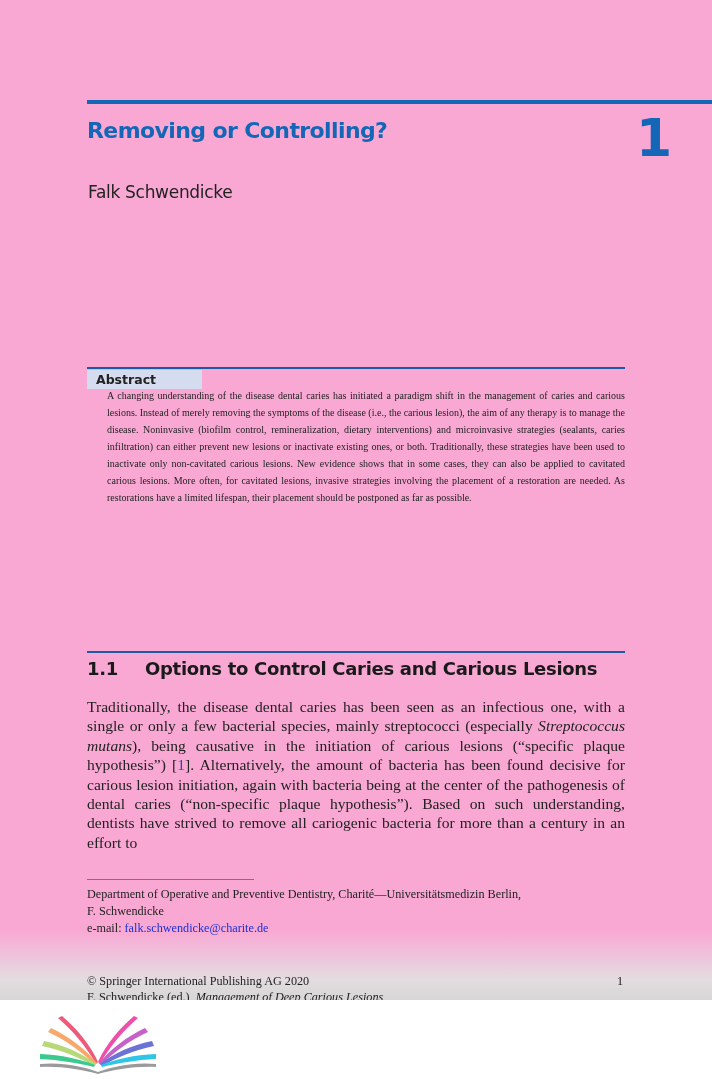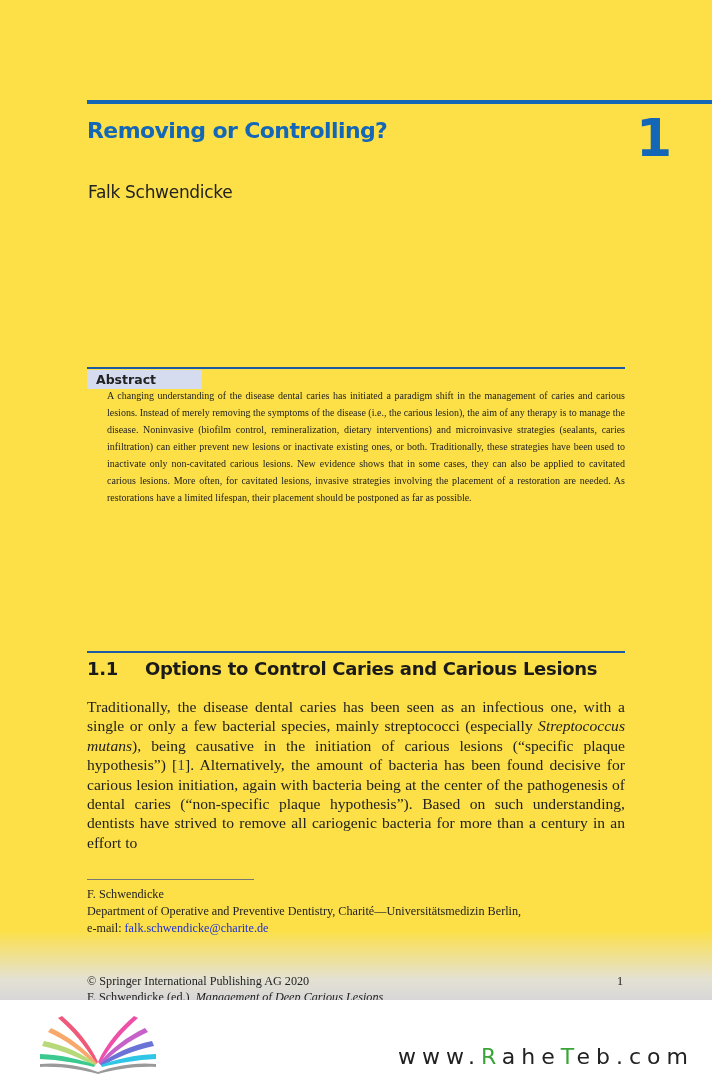--- a/index.html
+++ b/index.html
@@ -1,19 +1,19 @@
 <!DOCTYPE html>
 <html><head>
   <meta charset="utf-8">
   <style>
     * { margin: 0; padding: 0; box-sizing: border-box; }
     html, body { width: 712px; height: 1079px; overflow: hidden; background: #ffffff; }
     body { position: relative; font-family: "Liberation Serif", serif; color: #1a1a1a; }
 
-    .page { position: absolute; left: 0; top: 0; width: 712px; height: 1000px; background: #fde047; overflow: hidden; }
+    .page { position: absolute; left: 0; top: 0; width: 712px; height: 1000px; background: #f9a8d4; overflow: hidden; }
     .page-shade { position: absolute; left: 0; top: 930px; width: 712px; height: 70px;
       background: linear-gradient(to bottom, rgba(255,255,255,0) 0%, rgba(225,225,225,0.9) 70%, rgba(215,215,215,1) 100%); }
 
     .chapter-rule { position: absolute; left: 87px; top: 100px; width: 625px; height: 4px; background: #1367b6; }
     .chapter-title { position: absolute; left: 87px; top: 118px; font-family: "DejaVu Sans", sans-serif; font-weight: bold;
       font-size: 22px; color: #1367b6; letter-spacing: -0.6px; }
     .chapter-number { position: absolute; left: 636px; top: 112px; font-family: "DejaVu Sans", sans-serif; font-weight: bold;
       font-size: 52px; color: #1367b6; line-height: 1; }
     .author { position: absolute; left: 88px; top: 182px; font-family: "DejaVu Sans", sans-serif; font-size: 17px; color: #222; letter-spacing: -0.3px; }
 
@@ -58,22 +58,22 @@
   <div class="abstract-text">A changing understanding of the disease dental caries has initiated a paradigm shift in the management of caries and carious lesions. Instead of merely removing the symptoms of the disease (i.e., the carious lesion), the aim of any therapy is to manage the disease. Noninvasive (biofilm control, remineralization, dietary interventions) and microinvasive strategies (sealants, caries infiltration) can either prevent new lesions or inactivate existing ones, or both. Traditionally, these strategies have been used to inactivate only non-cavitated carious lesions. New evidence shows that in some cases, they can also be applied to cavitated carious lesions. More often, for cavitated lesions, invasive strategies involving the placement of a restoration are needed. As restorations have a limited lifespan, their placement should be postponed as far as possible.</div>
 
   <div class="section-rule"></div>
   <div class="section-heading">
     <span class="section-num">1.1</span><span>Options to Control Caries and Carious Lesions</span>
   </div>
   <div class="body-text"><span>Traditionally, the disease dental caries has been seen as an infectious one, with a single or only a few bacterial species, mainly streptococci (especially </span><i>Streptococcus mutans</i><span>), being causative in the initiation of carious lesions (“specific plaque hypothesis”) [</span><a class="ref-link">1</a><span>]. Alternatively, the amount of bacteria has been found decisive for carious lesion initiation, again with bacteria being at the center of the pathogenesis of dental caries (“non-specific plaque hypothesis”). Based on such understanding, dentists have strived to remove all cariogenic bacteria for more than a century in an effort to</span></div>
 
   <div class="fn-rule"></div>
   <div class="footnote">
+    <div>Department of Operative and Preventive Dentistry, Charité—Universitätsmedizin Berlin,</div>
     <div>F. Schwendicke</div>
-    <div>Department of Operative and Preventive Dentistry, Charité—Universitätsmedizin Berlin,</div>
     <div><span>e-mail: </span><a class="email-link">falk.schwendicke@charite.de</a></div>
   </div>
 
   <div class="page-shade"></div>
 
   <div class="copyright">© Springer International Publishing AG 2020</div>
   <div class="page-number">1</div>
   <div class="book-ref"><span>F. Schwendicke (ed.), </span><i>Management of Deep Carious Lesions</i></div>
 </div>
 
@@ -82,14 +82,13 @@
     <path d="M58 52 C48 34 34 18 20 6 L24 4 C38 16 52 32 60 50 Z" fill="#f05a7a"></path>
     <path d="M57 53 C44 40 28 28 10 20 L13 16 C32 25 48 38 59 51 Z" fill="#f7a86a"></path>
     <path d="M56 54 C42 46 24 38 4 34 L6 29 C27 33 45 42 58 52 Z" fill="#b7d97a"></path>
     <path d="M56 55 C40 51 22 48 2 47 L2 42 C24 43 42 47 57 53 Z" fill="#3cc98f"></path>
     <path d="M62 52 C72 34 86 18 100 6 L96 4 C82 16 68 32 60 50 Z" fill="#ee4fa9"></path>
     <path d="M63 53 C76 40 92 28 110 20 L107 16 C88 25 72 38 61 51 Z" fill="#c561c9"></path>
     <path d="M64 54 C78 46 96 38 116 34 L114 29 C93 33 75 42 62 52 Z" fill="#6b74d6"></path>
     <path d="M64 55 C80 51 98 48 118 47 L118 42 C96 43 78 47 63 53 Z" fill="#2fc5e6"></path>
     <path d="M2 52 C24 50 44 54 60 60 C76 54 96 50 118 52 L118 55 C96 54 76 58 60 62 C44 58 24 54 2 55 Z" fill="#9a9a9a"></path>
   </svg>
-  <div class="store-url"><span>www.</span><span class="green">R</span><span>ahe</span><span class="green">T</span><span>eb.com</span></div>
 </div>
 
 </body></html>

